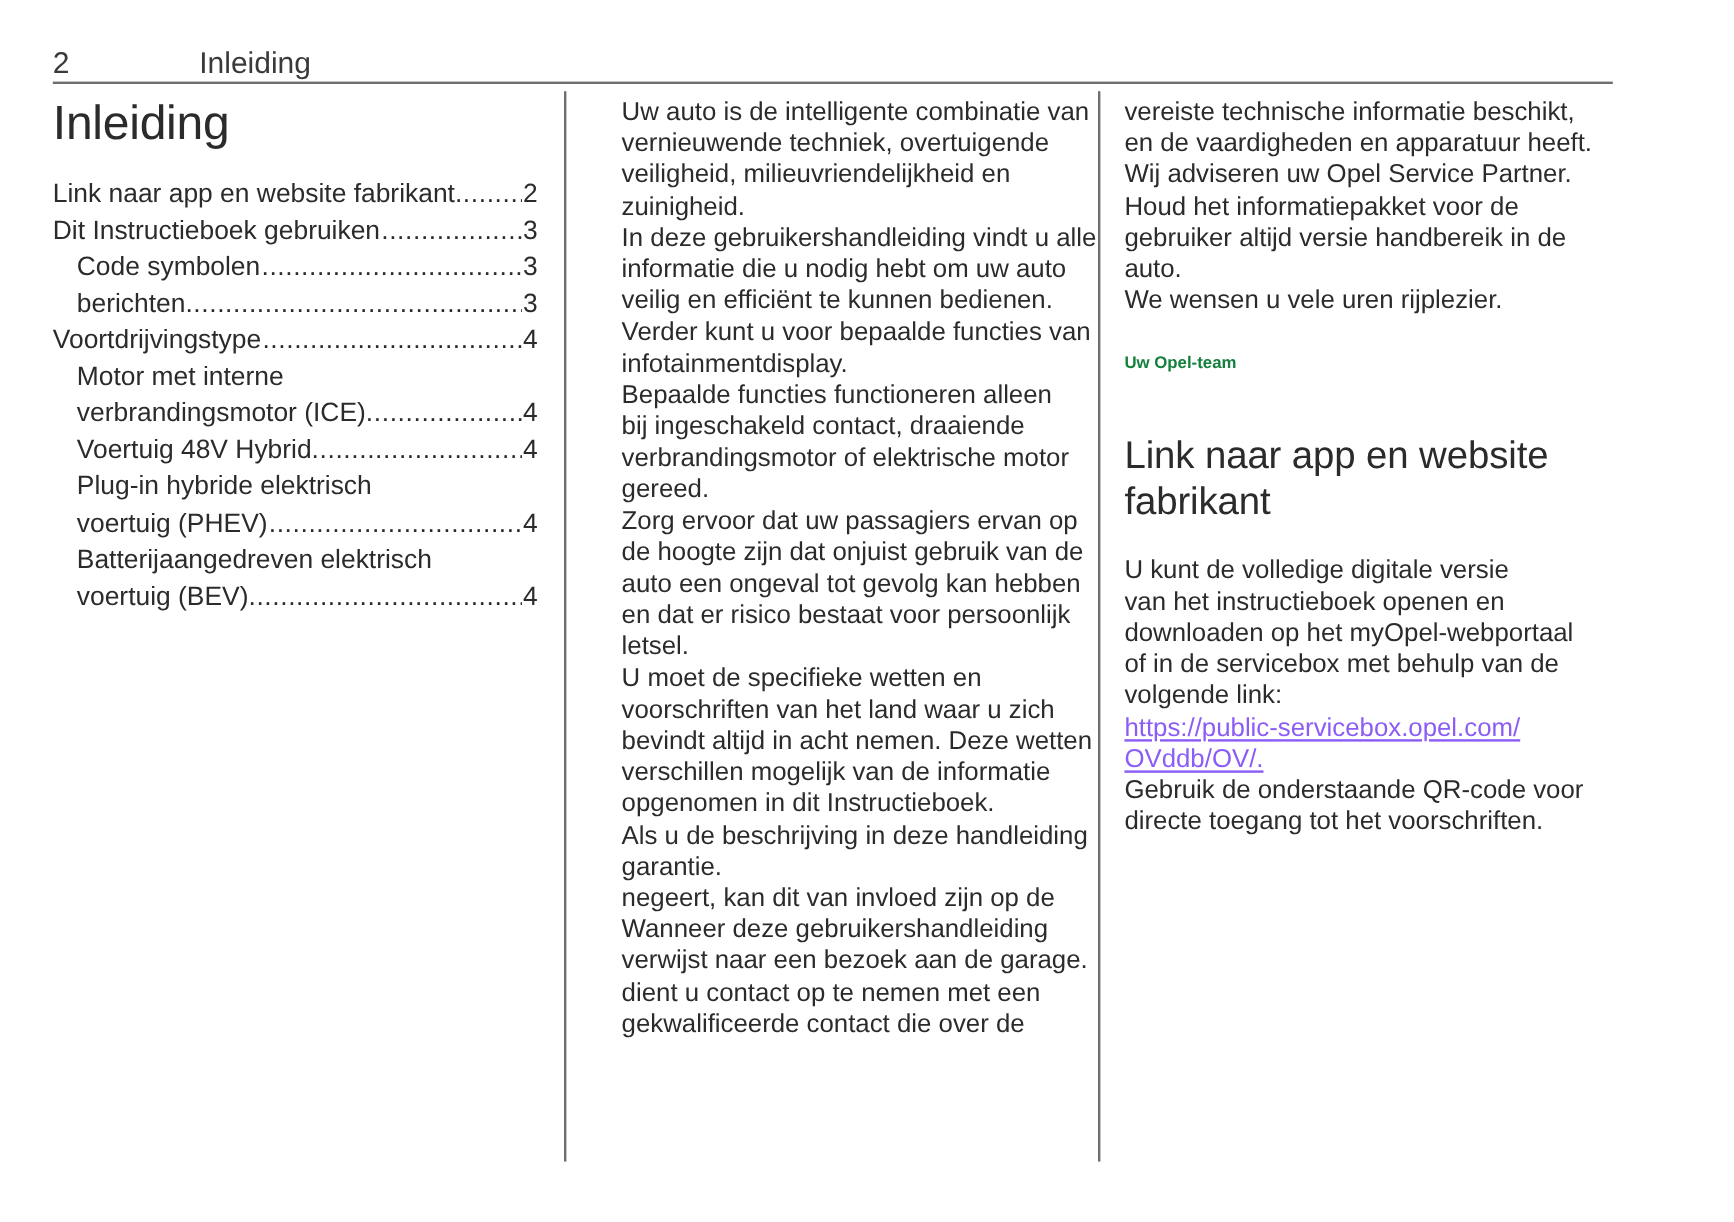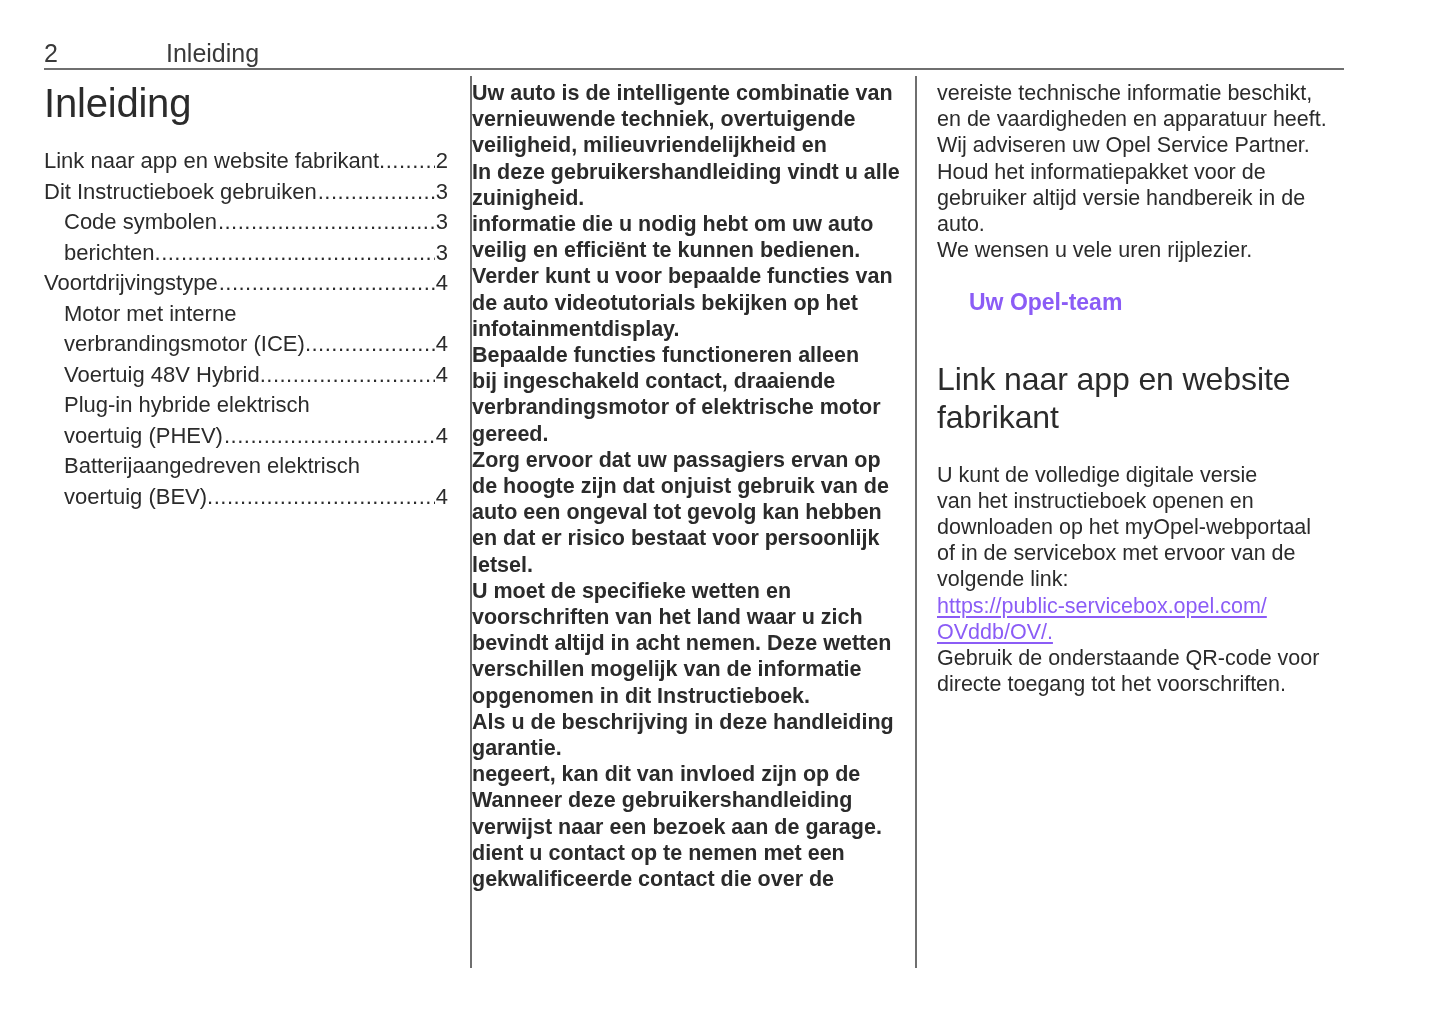--- a/index.html
+++ b/index.html
@@ -63,21 +63,21 @@
   }
   #col-rule-1 { left: 470px; }
   #col-rule-2 { left: 915px; }
 
   
   .column {
     position: absolute;
     top: 80px;
   }
   #col-left   { left: 44px;  width: 404px; }
-  #col-mid    { left: 472px; width: 406px; font-weight: bold; }
+  #col-mid    { left: 518px; width: 406px; }
   #col-right  { left: 937px; width: 400px; }
 
   
   h1.title {
     margin: 0;
     font-size: 40px;
     line-height: 46px;
     font-weight: 400;
     letter-spacing: -0.2px;
     color: #2b2b2b;
@@ -131,26 +131,25 @@
 
   
   .body-line {
     font-size: 21.5px;
     line-height: 26.2px;
     color: #2b2b2b;
     white-space: nowrap;
   }
 
   .signoff {
-    font-size: 23px;
+    font-size: 14px;
     line-height: 26.2px;
     font-weight: 600;
-    color: #8b5cf6;
-    white-space: nowrap;
-    margin-left: 32px;
+    color: #15803d;
+    white-space: nowrap;
   }
 
   .link-line {
     font-size: 21.5px;
     line-height: 26.2px;
     color: #8b5cf6;
     white-space: nowrap;
     text-decoration: underline;
     text-underline-offset: 3px;
   }
@@ -241,26 +240,25 @@
             <span class="toc-page">4</span>
           </div>
         </div>
       </div>
   </div>
 
   <div class="column" id="col-mid">
       <div class="body-line">Uw auto is de intelligente combinatie van</div>
       <div class="body-line">vernieuwende techniek, overtuigende</div>
       <div class="body-line">veiligheid, milieuvriendelijkheid en</div>
+      <div class="body-line">zuinigheid.</div>
       <div class="body-line">In deze gebruikershandleiding vindt u alle</div>
-      <div class="body-line">zuinigheid.</div>
       <div class="body-line">informatie die u nodig hebt om uw auto</div>
       <div class="body-line">veilig en efficiënt te kunnen bedienen.</div>
       <div class="body-line">Verder kunt u voor bepaalde functies van</div>
-      <div class="body-line">de auto videotutorials bekijken op het</div>
       <div class="body-line">infotainmentdisplay.</div>
       <div class="body-line">Bepaalde functies functioneren alleen</div>
       <div class="body-line">bij ingeschakeld contact, draaiende</div>
       <div class="body-line">verbrandingsmotor of elektrische motor</div>
       <div class="body-line">gereed.</div>
       <div class="body-line">Zorg ervoor dat uw passagiers ervan op</div>
       <div class="body-line">de hoogte zijn dat onjuist gebruik van de</div>
       <div class="body-line">auto een ongeval tot gevolg kan hebben</div>
       <div class="body-line">en dat er risico bestaat voor persoonlijk</div>
       <div class="body-line">letsel.</div>
@@ -287,21 +285,21 @@
       <div class="body-line">auto.</div>
       <div class="body-line">We wensen u vele uren rijplezier.</div>
       <div class="spacer-md"></div>
       <div class="signoff">Uw Opel-team</div>
       <div class="spacer-lg"></div>
       <h2 class="section-title">Link naar app en website fabrikant</h2>
       <div class="spacer-md"></div>
       <div class="body-line">U kunt de volledige digitale versie</div>
       <div class="body-line">van het instructieboek openen en</div>
       <div class="body-line">downloaden op het myOpel-webportaal</div>
-      <div class="body-line">of in de servicebox met ervoor van de</div>
+      <div class="body-line">of in de servicebox met behulp van de</div>
       <div class="body-line">volgende link:</div>
       <div class="link-line">https://public-servicebox.opel.com/</div>
       <div class="link-line">OVddb/OV/.</div>
       <div class="body-line">Gebruik de onderstaande QR-code voor</div>
       <div class="body-line">directe toegang tot het voorschriften.</div>
     </div>
 
 </div>
 
 </body></html>

